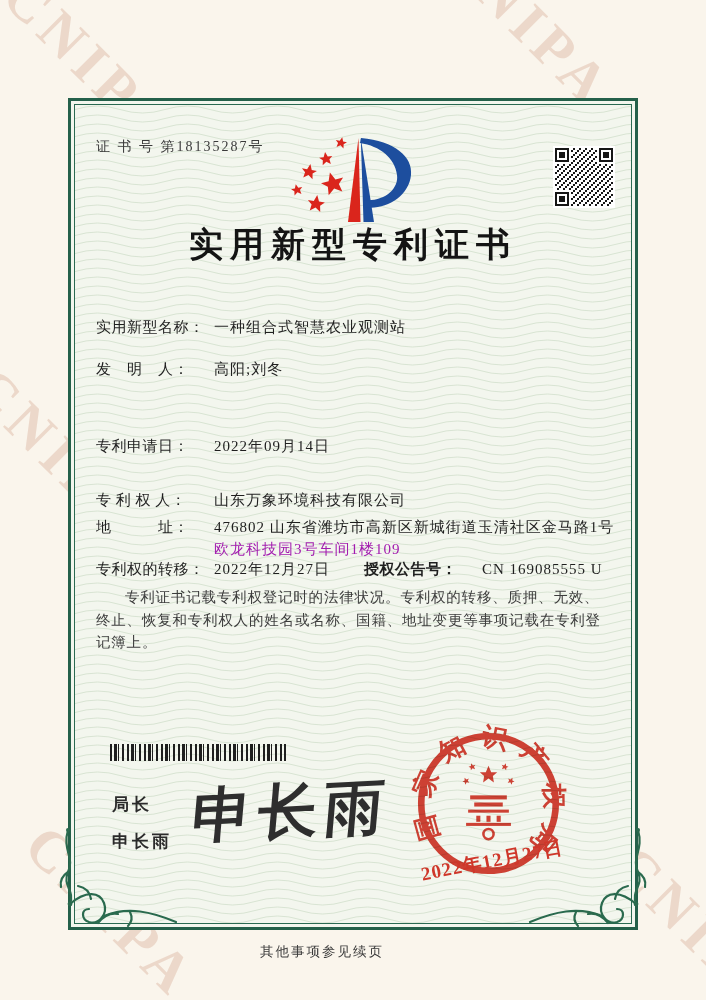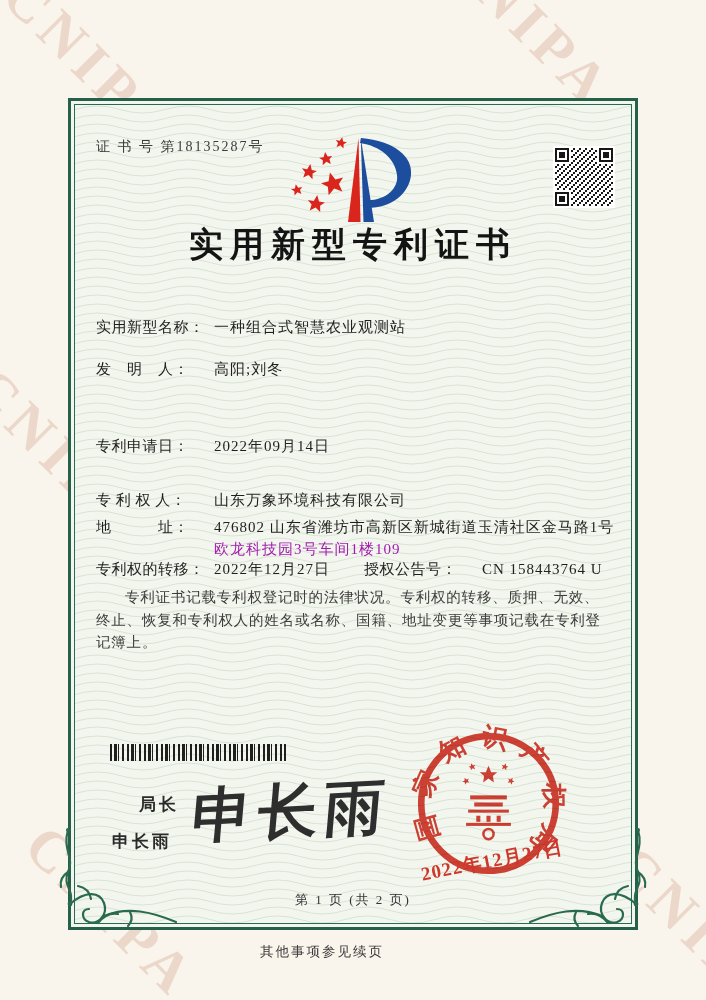--- a/index.html
+++ b/index.html
@@ -23,31 +23,31 @@
   .logo{left:285px;top:130px;}
   .qr{left:553px;top:146px;width:62px;height:62px;background:#fff;padding:2px;box-sizing:border-box;}
   .doc-title{left:68px;top:222px;width:570px;text-align:center;font-size:34px;font-weight:bold;
              letter-spacing:7px;color:#141414;}
 
   .fields{left:96px;top:312px;width:520px;height:292px;}
   .frow{position:absolute;left:0;font-size:15px;color:#1f1f1f;letter-spacing:0.5px;white-space:nowrap;}
   .flabel{display:inline-block;min-width:118px;}
   .fvalue{letter-spacing:1px;}
   .addr2{position:absolute;left:118px;font-size:15px;color:#a21caf;letter-spacing:1px;}
-  .flabel2{margin-left:34px;}
+  .flabel2{margin-left:34px;font-weight:bold;}
 
   .body-text{left:96px;top:586px;width:518px;color:#3c3c3c;}
   .body-text p{margin:0;font-size:14.5px;line-height:22.5px;text-indent:2em;letter-spacing:0.8px;}
 
   .barcode{left:110px;top:744px;width:176px;height:17px;
     background:repeating-linear-gradient(90deg,#1f1f1f 0 2px,rgba(0,0,0,0) 2px 4px,
       #1f1f1f 4px 7px,rgba(0,0,0,0) 7px 8px,#1f1f1f 8px 9px,rgba(0,0,0,0) 9px 12px,
       #1f1f1f 12px 14px,rgba(0,0,0,0) 14px 17px);}
 
-  .sig-title{left:112px;top:793px;font-size:17px;font-weight:bold;color:#2b2b2b;letter-spacing:3px;margin-left:27px;}
+  .sig-title{left:112px;top:793px;font-size:17px;font-weight:bold;color:#2b2b2b;letter-spacing:3px;}
   .sig-name{left:112px;top:830px;font-size:17px;font-weight:bold;color:#2b2b2b;letter-spacing:3px;}
   .sig-script{left:192px;top:772px;font-size:60px;font-weight:600;color:#2e2e2e;
               transform:rotate(-3deg) skewX(-8deg);letter-spacing:6px;}
 
   .seal{left:407px;top:722px;mix-blend-mode:multiply;opacity:0.95;}
   .seal-date{left:402px;top:848px;width:180px;text-align:center;transform:rotate(-11deg);
              font-size:19px;font-weight:bold;color:#cf372a;letter-spacing:1px;}
 
   .page-label{left:68px;top:891px;width:570px;text-align:center;font-size:13px;
               letter-spacing:2px;color:#333;}
@@ -166,21 +166,21 @@
       <span class="flabel">专利申请日：</span><span class="fvalue">2022年09月14日</span>
     </div>
     <div class="frow" style="top:179px;">
       <span class="flabel">专 利 权 人：</span><span class="fvalue">山东万象环境科技有限公司</span>
     </div>
     <div class="frow" style="top:206px;">
       <span class="flabel">地　　　址：</span><span class="fvalue">476802 山东省潍坊市高新区新城街道玉清社区金马路1号</span>
     </div>
     <div class="addr2" style="top:228px;">欧龙科技园3号车间1楼109</div>
     <div class="frow" style="top:248px;">
-      <span class="flabel">专利权的转移：</span><span class="fvalue">2022年12月27日</span><span class="flabel flabel2">授权公告号：</span><span class="fvalue">CN 158443764 U</span>
+      <span class="flabel">专利权的转移：</span><span class="fvalue">2022年12月27日</span><span class="flabel flabel2">授权公告号：</span><span class="fvalue">CN 169085555 U</span>
     </div>
   </div>
 
   <div class="abs body-text">
     <p>专利证书记载专利权登记时的法律状况。专利权的转移、质押、无效、终止、恢复和专利权人的姓名或名称、国籍、地址变更等事项记载在专利登记簿上。</p>
   </div>
 
   <div class="abs barcode"></div>
 
   <div class="abs sig-title">局长</div>
@@ -208,16 +208,15 @@
       <rect x="60" y="86" width="40" height="3"></rect>
       <rect x="68" y="92" width="4" height="6"></rect>
       <rect x="78" y="92" width="4" height="6"></rect>
       <rect x="88" y="92" width="4" height="6"></rect>
       <rect x="58" y="99" width="44" height="3"></rect>
       <circle cx="80" cy="110" r="5" fill="none" stroke="#d5392c" stroke-width="2.5"></circle>
     </g>
   </svg>
   <div class="abs seal-date">2022年12月27日</div>
 
-  <div class="abs page-label">第 1 页 (共 2 页)</div>
   <div class="abs footer-note">其他事项参见续页</div>
 
 </div>
 
 </body></html>

